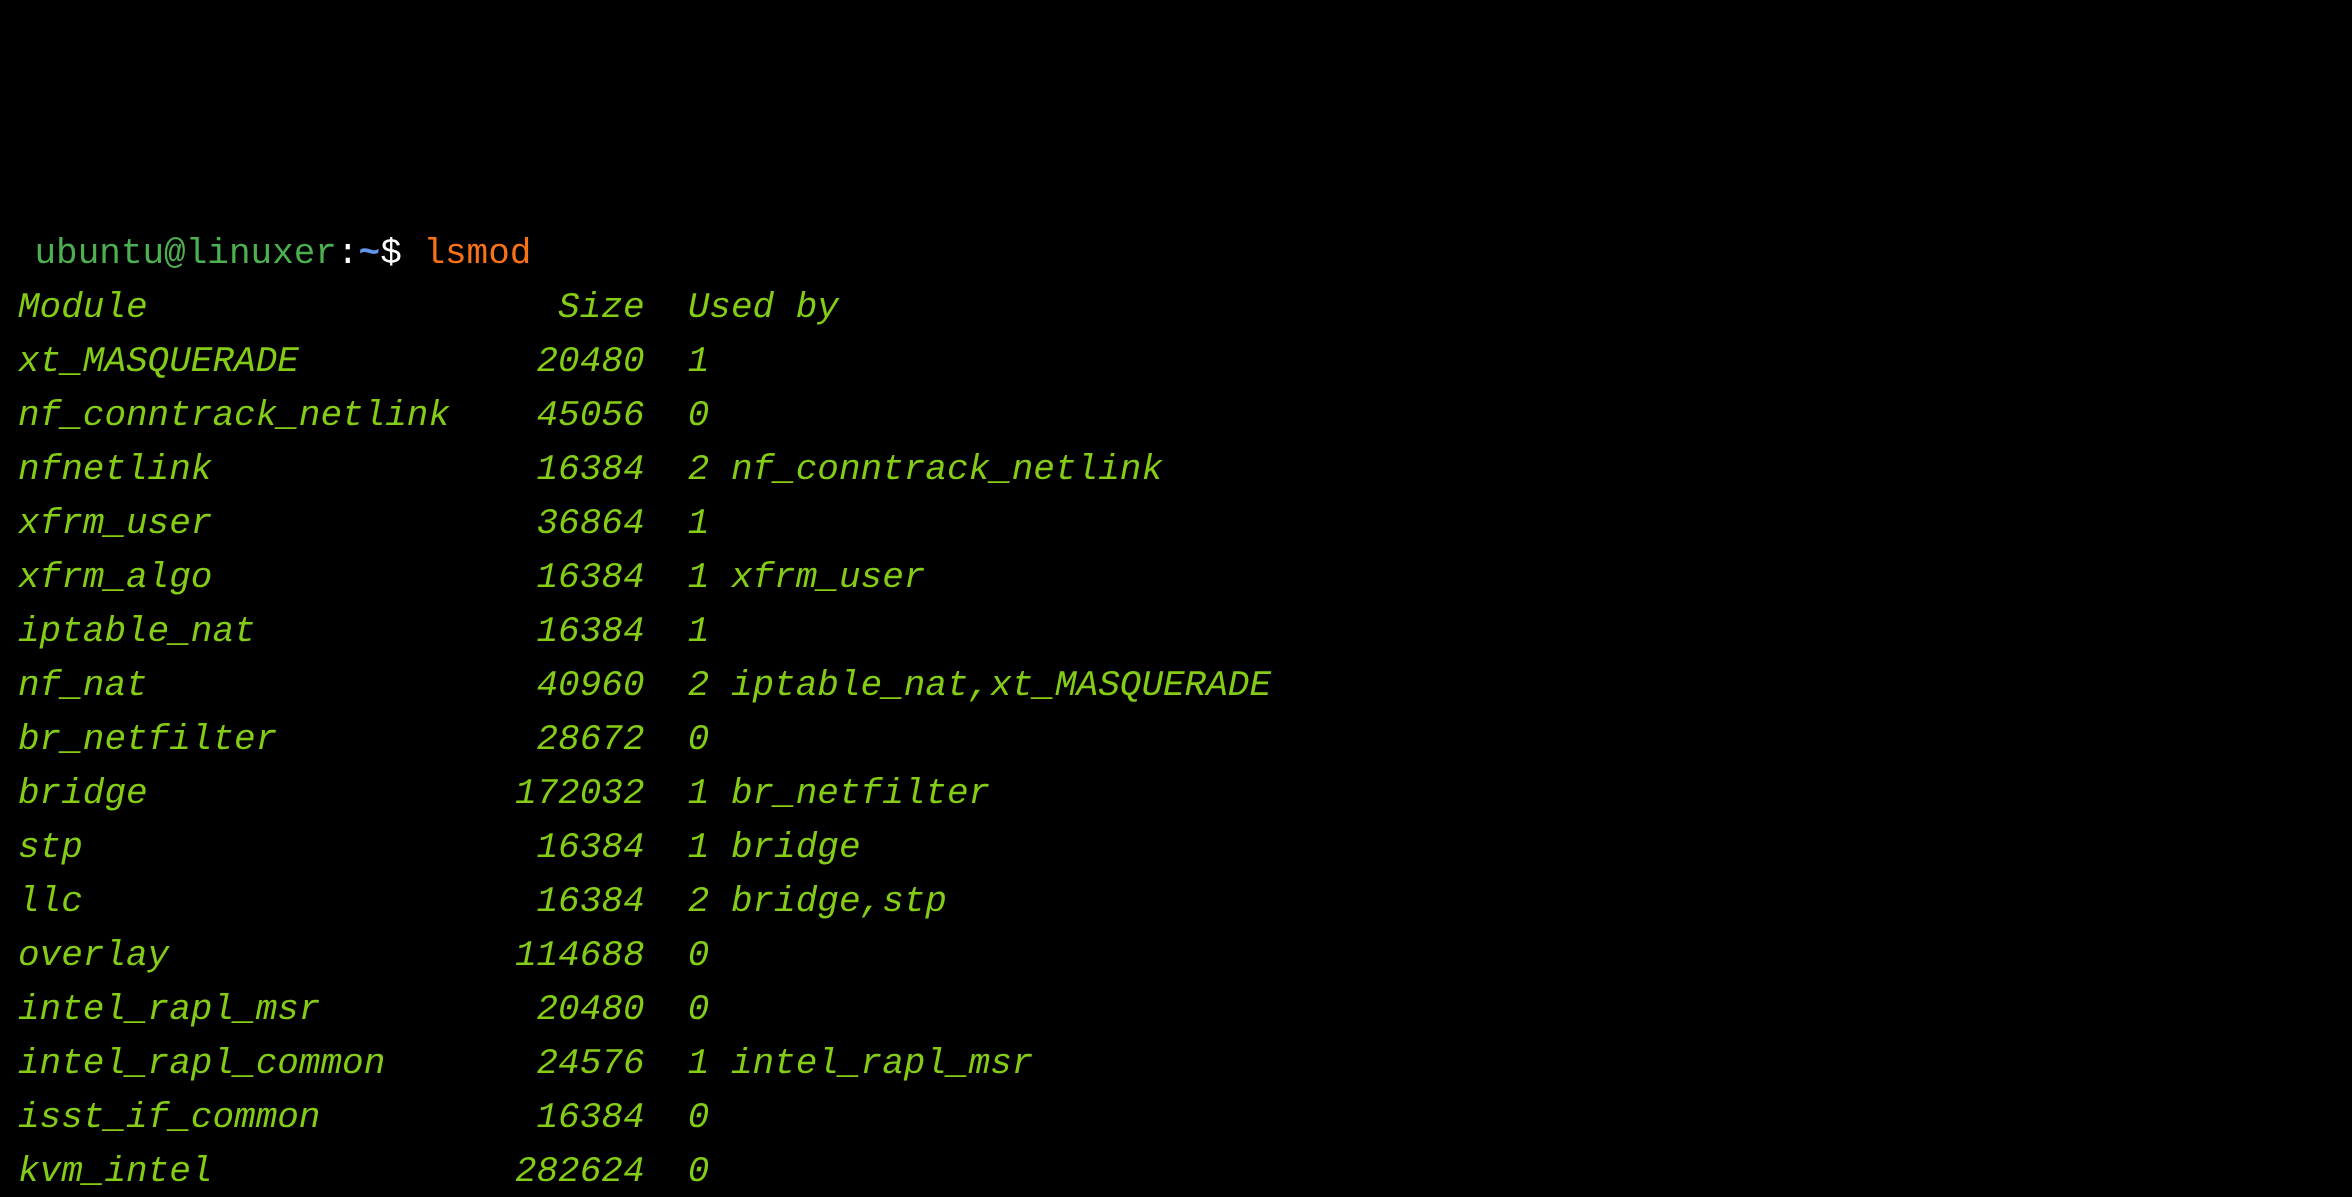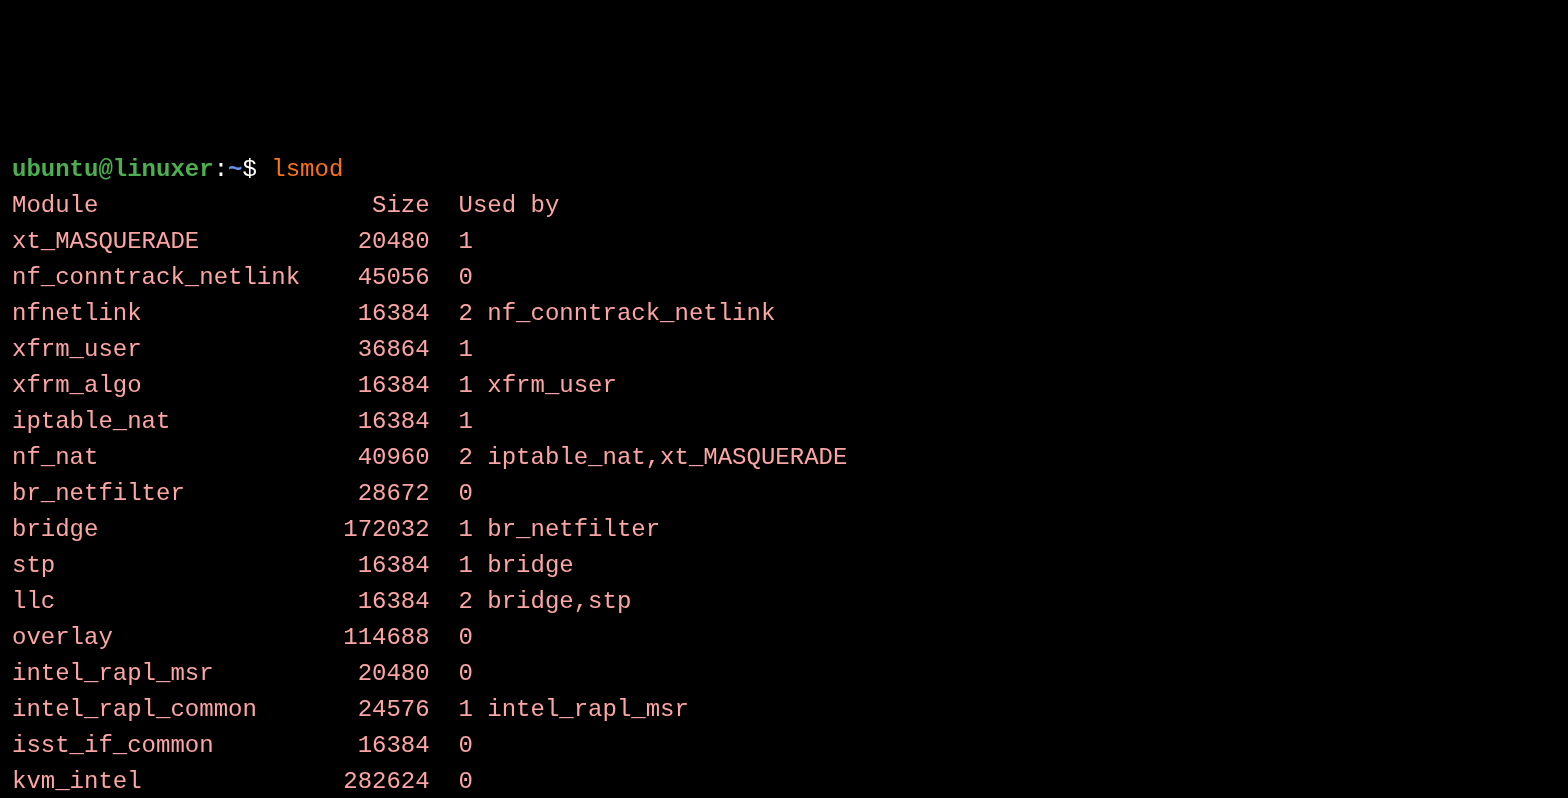--- a/index.html
+++ b/index.html
@@ -14,37 +14,39 @@
       font-size: 24px;
       line-height: 1.5;
       padding: 8px 12px;
       white-space: pre;
       width: 1568px;
       height: 798px;
       overflow: hidden;
     }
     .prompt-user {
       color: #4caf50;
-      font-weight: bold;
+      font-weight: normal;
+      margin-left: 11px;
     }
     .prompt-colon {
       color: #ffffff;
     }
     .prompt-path {
       color: #6495ed;
       font-weight: bold;
     }
     .prompt-dollar {
       color: #ffffff;
     }
     .command {
       color: #f97316;
     }
     .output-line {
-      color: #fca5a5;
+      color: #84cc16;
+      font-style: italic;
     }
     .row {
       display: block;
     }
   </style>
 </head>
 <body>
 
 
 

